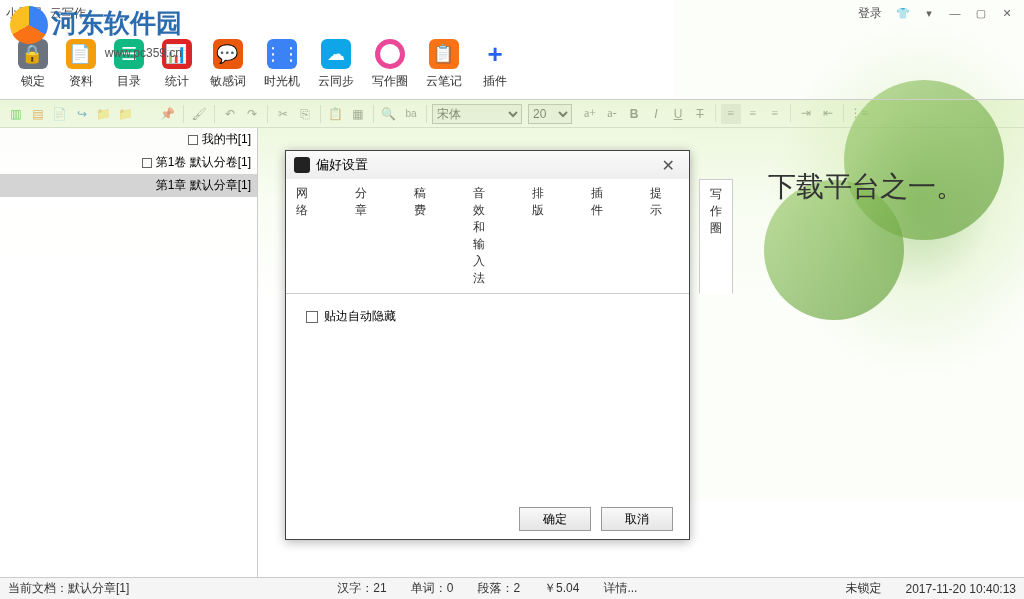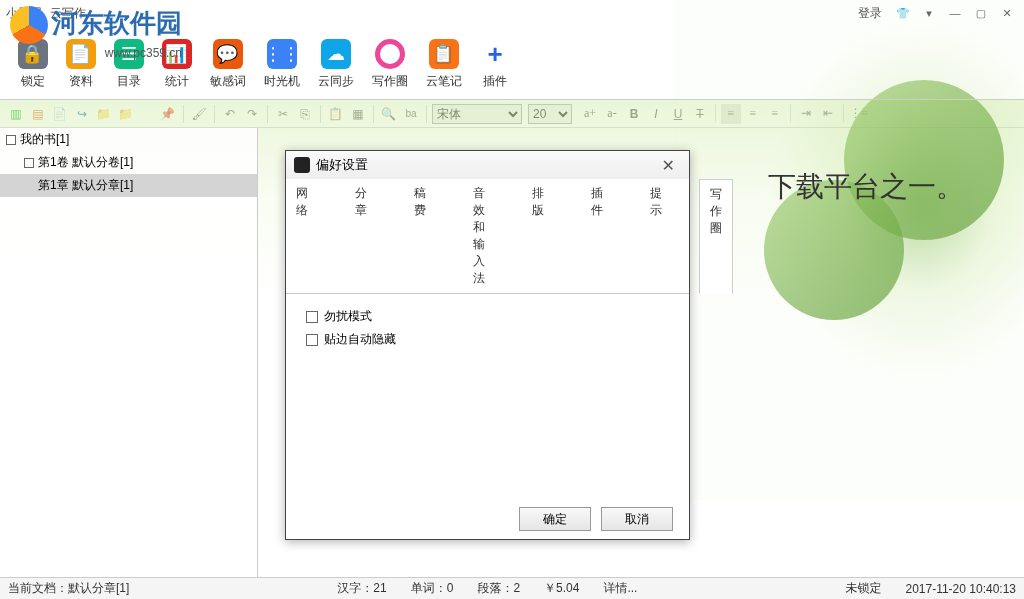--- a/index.html
+++ b/index.html
@@ -61,21 +61,21 @@
 .ts-sep { width: 1px; height: 18px; background: #ccc; margin: 0 3px; }
 .ts-pin { margin-left: 20px; }
 .font-sel { height: 20px; font-size: 12px; border: 1px solid #999; }
 .fs-name { width: 90px; }
 .fs-size { width: 44px; margin-left: 4px; }
 .fmt-area { display: flex; gap: 2px; margin-left: 6px; }
 .fmt-btn { width: 20px; height: 20px; display: inline-flex; align-items: center; justify-content: center; cursor: pointer; font-family: serif; color: #444; }
 
 .main-area { display: flex; height: calc(599px - 26px - 74px - 28px - 22px); position: relative; }
 .sidebar { width: 258px; border-right: 1px solid #ccc; background: rgba(255,255,255,0.85); font-size: 12px; }
-.tree-item { padding: 3px 6px; cursor: pointer; }
+.tree-item { padding: 3px 6px; cursor: pointer; text-align: right; }
 .tree-item.lv1 { padding-left: 6px; }
 .tree-item.lv2 { padding-left: 24px; }
 .tree-item.lv3 { padding-left: 38px; }
 .tree-item.sel { background: #d4d4d4; }
 .tree-chk { display: inline-block; width: 10px; height: 10px; border: 1px solid #666; margin-right: 4px; vertical-align: middle; }
 
 .editor { flex: 1; padding: 40px 60px; font-size: 28px; color: #333; position: relative; }
 
 .statusbar {
   height: 22px; border-top: 1px solid #ccc; display: flex; align-items: center;
@@ -245,24 +245,20 @@
     <div class="dlg-tab">稿费</div>
     <div class="dlg-tab">音效和输入法</div>
     <div class="dlg-tab">排版</div>
     <div class="dlg-tab">插件</div>
     <div class="dlg-tab">提示</div>
     <div class="dlg-tab active" id="tab-circle">写作圈</div>
   </div>
   <div class="dlg-body">
     <div class="dlg-check">
         <span class="box"></span>
-        <span>勿扰模式</span>
-      </div>
-    <div class="dlg-check">
-        <span class="box"></span>
         <span>贴边自动隐藏</span>
       </div>
   </div>
   <div class="dlg-footer">
     <button class="dlg-btn">确定</button>
     <button class="dlg-btn">取消</button>
   </div>
 </div>
 <div class="tab-highlight" style="left:588px;top:171px;width:54px;height:32px"></div>
 

